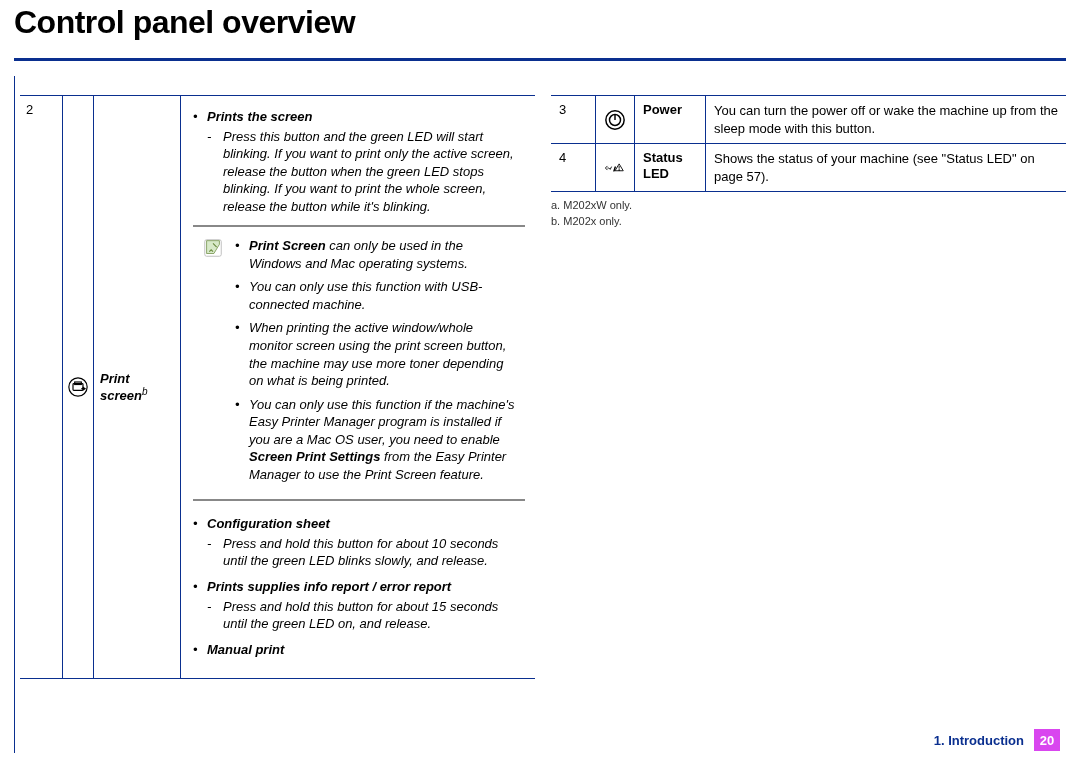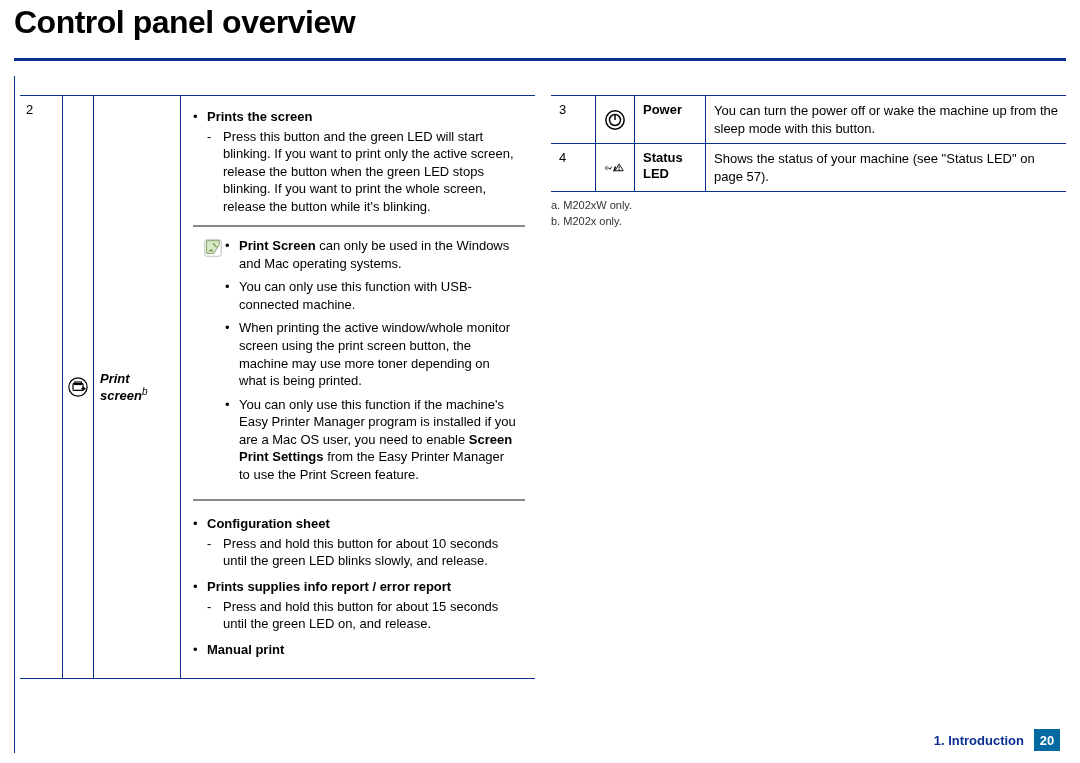--- a/index.html
+++ b/index.html
@@ -49,32 +49,33 @@
   }
   .lt .c-num   { width:32px;  border-right:1px solid #0a2f8f; padding:6px 4px 0 6px; }
   .lt .c-ico   { width:30px;  border-right:1px solid #0a2f8f; display:flex; align-items:center; justify-content:center; }
   .lt .c-name  { width:74px;  border-right:1px solid #0a2f8f; display:flex; flex-direction:column; justify-content:center; padding:0 6px; font-weight:700;font-style:italic; }
   .lt .c-body  { flex:1; padding:8px 10px 12px 12px; }
   .lt .c-name sup { font-weight:400; font-size:10px; }
 
   .c-ico svg { width:20px; height:20px; }
 
   ul.blist { list-style:none; margin:0; padding:0; }
-  ul.blist > li { position:relative; padding-left:14px; margin:4px 0 8px 0; line-height:1.35; }
+  ul.blist > li { position:relative; padding-left:14px; margin:4px 0 8px 0; line-height:1.35;font-style:italic; }
   ul.blist > li::before { content:"•"; position:absolute; left:0; top:0; }
   ul.dash  { list-style:none; margin:2px 0 0 0; padding:0; }
   ul.dash  > li { position:relative; padding-left:16px; margin:2px 0; line-height:1.35; }
   ul.dash  > li::before { content:"-"; position:absolute; left:0; top:0; }
 
   .note {
     margin:10px 0 14px 0;
     border-top:2px solid #888;
     border-bottom:2px solid #888;
     padding:8px 8px 10px 8px;
     display:flex;
+    gap:10px;
     font-size:13px;
   }
   .note-icon { flex:0 0 24px; display:flex; align-items:flex-start; justify-content:center; padding-top:2px; }
   .note-icon svg { width:22px; height:22px; }
   .note ul.blist > li { margin:2px 0 6px 0; }
 
   
   .rt {
     font-size:13px;
     border-bottom:1px solid #0a2f8f;
@@ -92,21 +93,21 @@
 
   .footnotes { font-size:11px; color:#333; margin-top:6px; line-height:1.4; }
 
   .footer {
     position:absolute; right:20px; bottom:12px;
     display:flex; align-items:center; gap:10px;
     font-size:13px;
   }
   .footer .chap { color:#0a2f8f; font-weight:700; }
   .footer .pg   { display:inline-flex; align-items:center; justify-content:center;
-                  width:26px; height:22px; background:#0369a1; color:#fff; font-weight:700; font-size:13px; }
+                  width:26px; height:22px; background:#d946ef; color:#fff; font-weight:700; font-size:13px; }
 
   b { font-weight:700; }
 </style>
 </head>
 <body>
 
 <div class="page">
 
   <div class="hdr">
     <h1>Control panel overview</h1>

